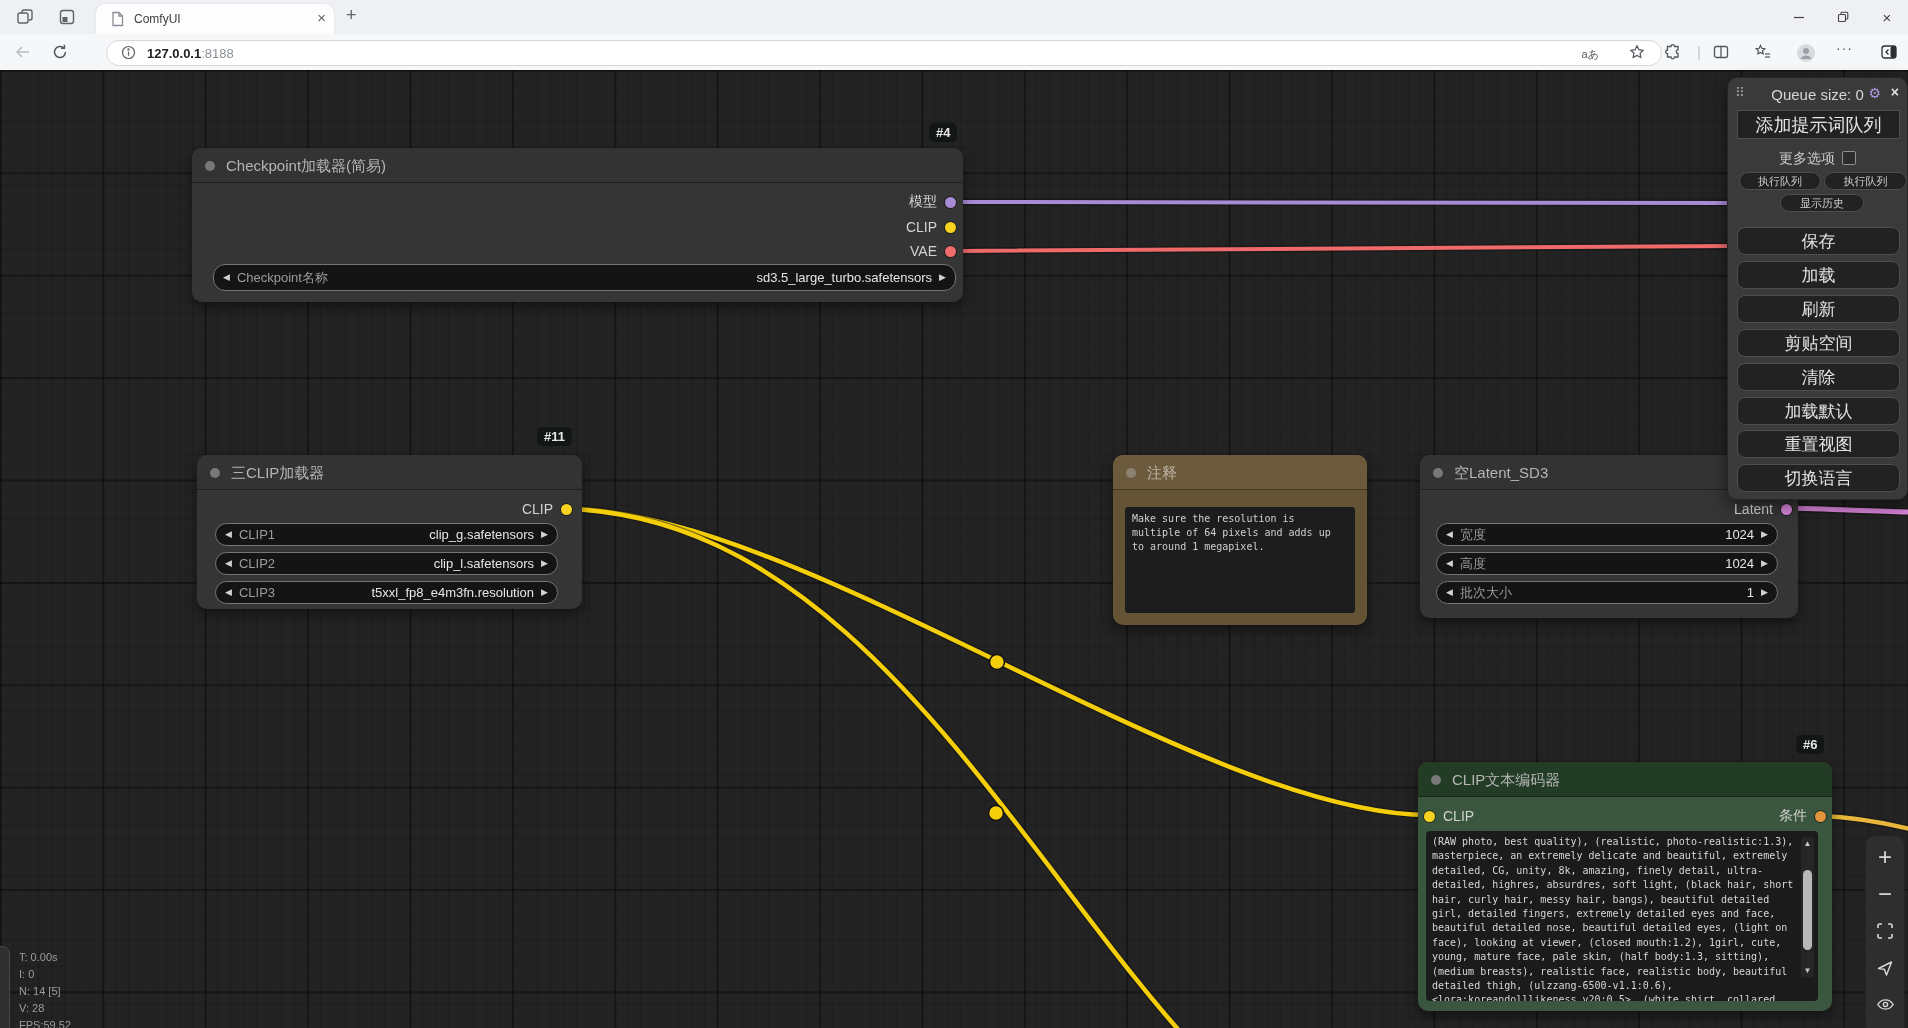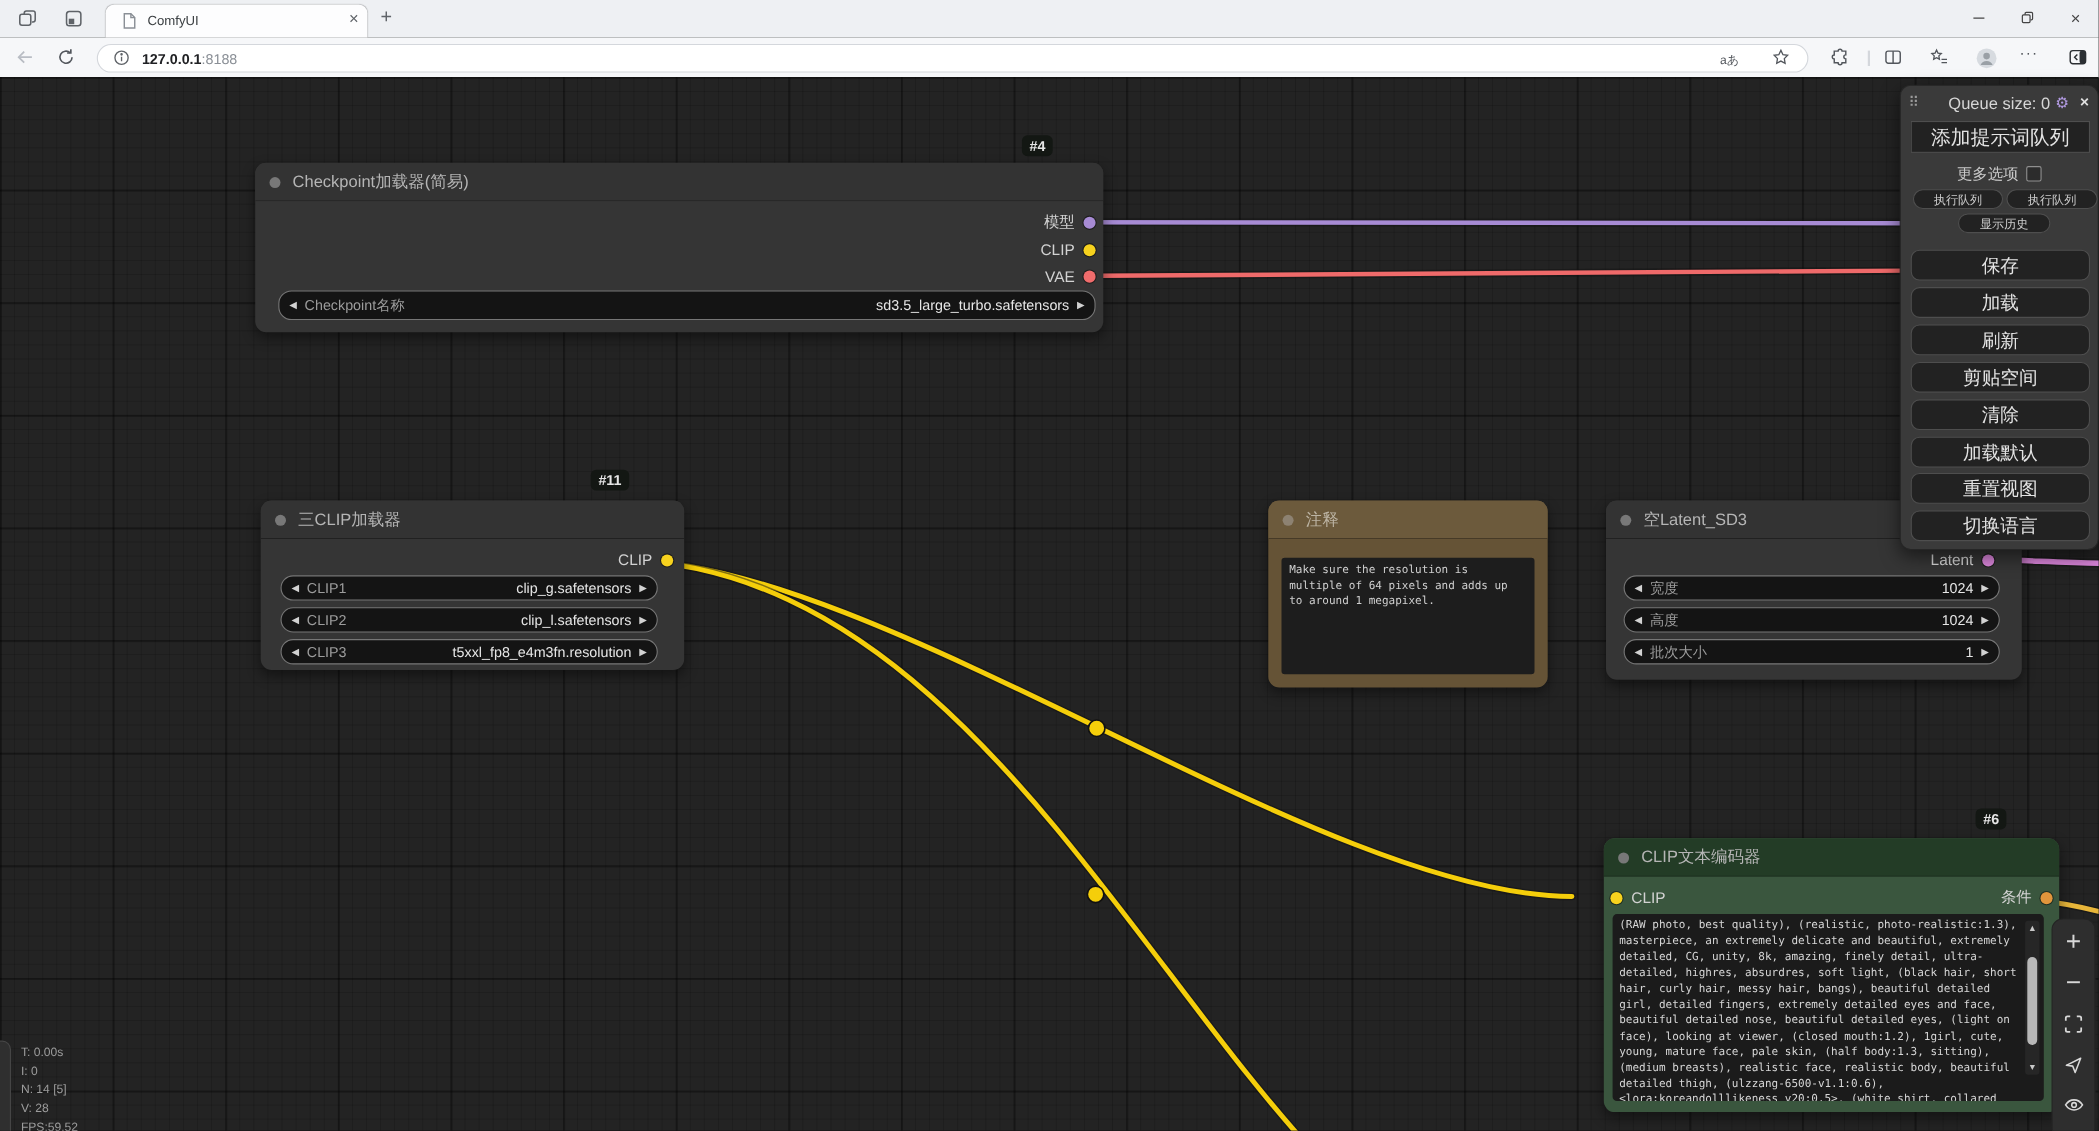--- a/index.html
+++ b/index.html
@@ -12,40 +12,40 @@
   .tab{position:absolute;left:96px;top:4px;width:238px;height:30px;background:#fdfdfe;
        border-radius:8px 8px 0 0;box-shadow:0 0 1px rgba(0,0,0,.25);}
   .tab .favicon{position:absolute;left:14px;top:7px;}
   .tab .tabtitle{position:absolute;left:38px;top:8px;font-size:12px;color:#3c4043;}
   .tab .tabclose{position:absolute;right:8px;top:5px;font-size:15px;color:#5f6368;cursor:default;}
   .newtab{position:absolute;left:346px;top:5px;font-size:18px;color:#5f6368;}
   .winbtn{position:absolute;top:9px;width:26px;height:16px;text-align:center;color:#444;}
   .toolbar{position:absolute;left:0;top:34px;width:1908px;height:36px;background:#f6f7f9;
            border-bottom:1px solid #dddfe3;}
   .navicon{position:absolute;top:9px;width:18px;height:18px;}
-  .urlpill{position:absolute;left:88px;top:6px;width:1554px;height:24px;background:#ffffff;
+  .urlpill{position:absolute;left:106px;top:6px;width:1554px;height:24px;background:#ffffff;
            border:1px solid #d4d7dc;border-radius:13px;}
   .urlpill .info{position:absolute;left:14px;top:4px;}
   .urltext{position:absolute;left:40px;top:4.5px;font-size:13px;color:#202124;}
   .urltext .port{color:#8a8f96;}
   .pillright{position:absolute;top:4px;height:16px;color:#52565c;font-size:11px;}
 
   
   .canvas{position:absolute;left:0;top:70px;width:1908px;height:958px;background-color:#232323;
     background-image:
       linear-gradient(rgba(0,0,0,0.32) 2px, transparent 2px),
       linear-gradient(90deg, rgba(0,0,0,0.32) 2px, transparent 2px),
       linear-gradient(rgba(0,0,0,0.16) 1px, transparent 1px),
       linear-gradient(90deg, rgba(0,0,0,0.16) 1px, transparent 1px);
     background-size:102.4px 102.4px,102.4px 102.4px,12.8px 12.8px,12.8px 12.8px;}
   .wires{position:absolute;left:0;top:0;width:1908px;height:1028px;z-index:1;pointer-events:none;}
 
   
   .node{position:absolute;z-index:2;border-radius:10px;box-shadow:0 5px 12px rgba(0,0,0,.45);
-        background:#353535;margin-left:40px;}
+        background:#353535;}
   .ntitle{position:absolute;left:0;top:0;right:0;height:35px;border-radius:10px 10px 0 0;
           background:#333333;font-size:15px;color:#b5b5b5;line-height:35px;padding-left:34px;
           box-sizing:border-box;border-bottom:1px solid rgba(0,0,0,.35);}
   .ntdot{position:absolute;left:13px;top:13px;width:10px;height:10px;border-radius:50%;background:#787878;}
   .badge{position:absolute;z-index:2;background:#131713;color:#e6e6e6;font-size:13px;font-weight:bold;
          padding:2px 7px;border-radius:5px;}
   .slotrow{position:absolute;display:flex;align-items:center;gap:8px;font-size:14px;color:#d2d2d2;}
   .slotdot{width:11px;height:11px;border-radius:50%;box-shadow:0 0 0 1px rgba(0,0,0,.45);flex:0 0 auto;}
   .widget{position:absolute;height:23px;border:1px solid #767676;border-radius:12px;background:#141414;
           display:flex;align-items:center;gap:7px;padding:0 9px;box-sizing:border-box;
@@ -264,21 +264,21 @@
 
   <div class="node" style="left:1113px;top:455px;width:254px;height:170px;background:#655336">
     <div class="ntitle" style="background:#6c5a3c;color:#bcb4a4">注释</div>
     <span class="ntdot" style="background:#8d8272"></span>
     <div class="notebox" style="left:12px;top:52px;width:230px;height:106px">Make sure the resolution is multiple of 64 pixels and adds up to around 1 megapixel.</div>
   </div>
 
   <div class="node" style="left:1420px;top:455px;width:378px;height:163px">
     <div class="ntitle">空Latent_SD3</div>
     <span class="ntdot"></span>
-    <div class="slotrow" style="top:42px;right:25px;height:24px">
+    <div class="slotrow" style="top:42px;right:6px;height:24px">
       <span>Latent</span>
       <span class="slotdot" style="background:#d884d8"></span>
       </div>
     <div class="widget" style="left:16px;top:68px;width:342px">
       <span class="warr">◀</span>
       <span>宽度</span>
       <span class="wvalue">1024</span>
       <span class="warr">▶</span>
       </div>
     <div class="widget" style="left:16px;top:97px;width:342px">

